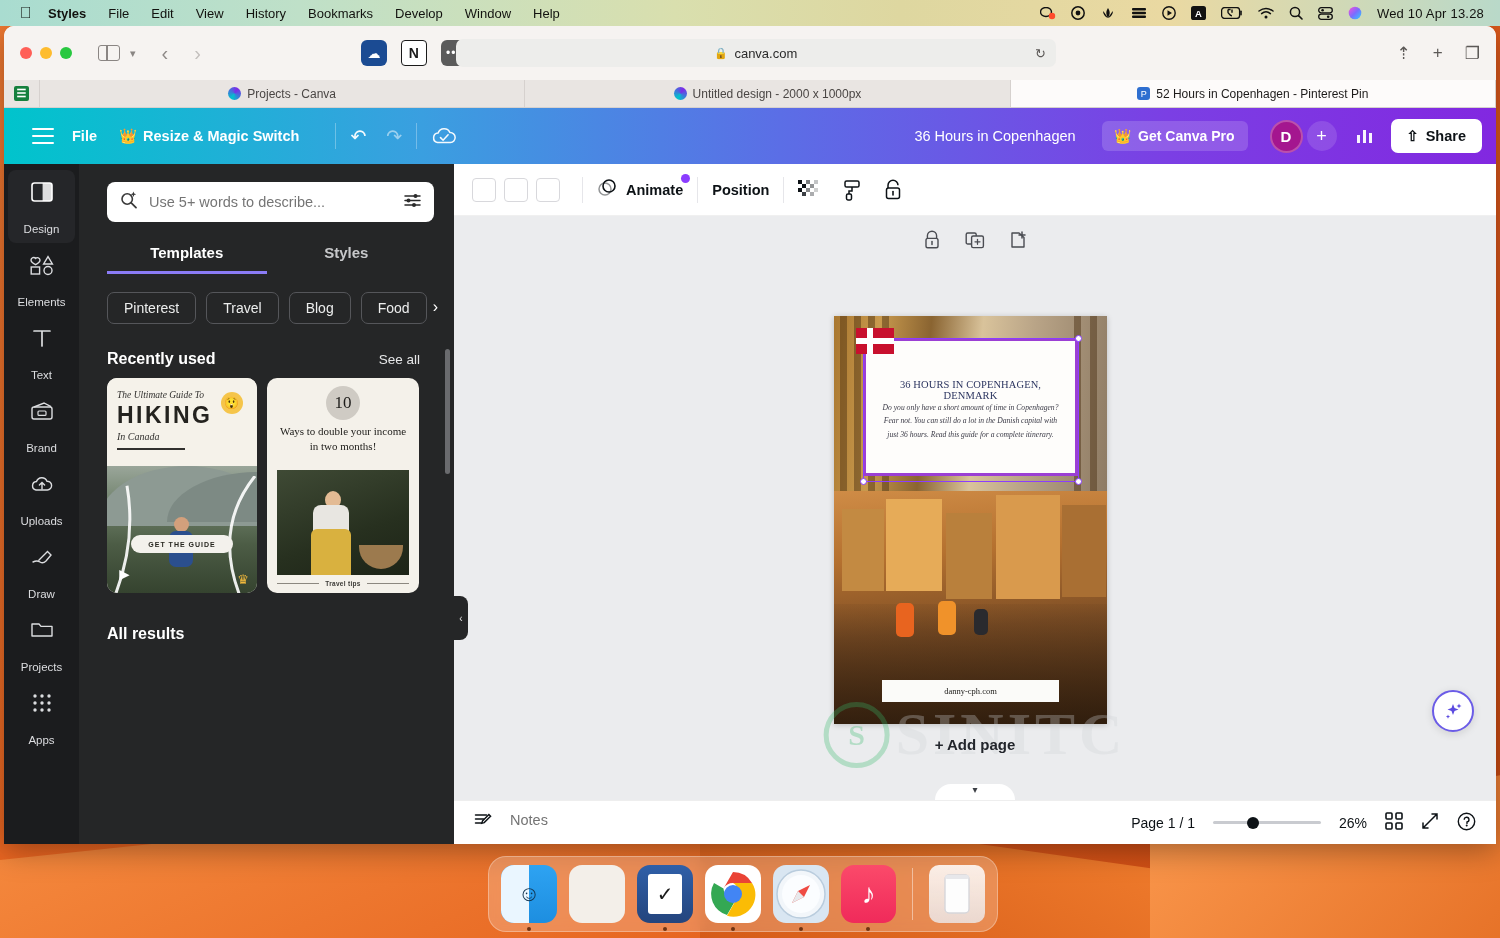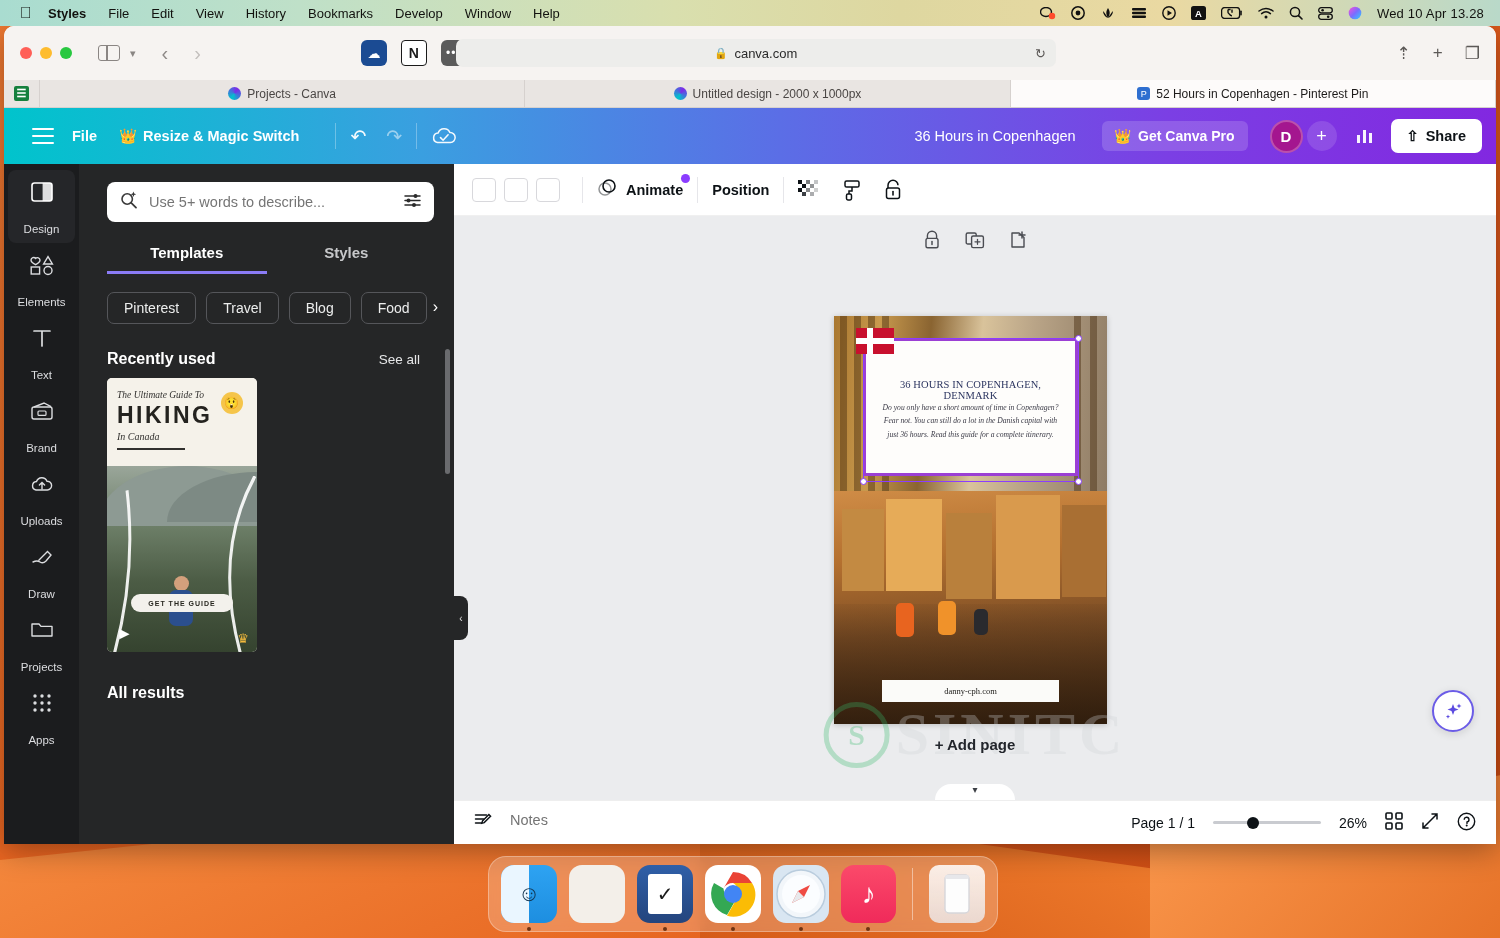--- a/index.html
+++ b/index.html
@@ -107,21 +107,21 @@
   .tabs2 { display:flex; padding:0 28px; margin-top:22px; position:relative; }
   .tab2 { flex:1; text-align:center; color:#c7c8ca; font-size:15px; font-weight:600; padding-bottom:10px; }
   .tab2.active { color:#fff; border-bottom:3px solid #8b7cf6; }
   .chips { display:flex; gap:10px; padding:18px 28px 0 28px; position:relative; }
   .chip { border:1px solid #55565a; border-radius:7px; padding:7px 16px; color:#eceded; font-size:14px; white-space:nowrap;}
   .chip-next { position:absolute; right:16px; top:24px; color:#fff; font-size:16px; }
   .sec-head { display:flex; align-items:center; justify-content:space-between; padding:26px 34px 10px 28px; }
   .sec-title { color:#fff; font-size:16px; font-weight:bold; }
   .sec-link { color:#e6e7e8; font-size:13.5px; }
   .cards { display:flex; gap:10px; padding:0 28px; }
-  .card { width:150px; height:274px; border-radius:5px; overflow:hidden; position:relative; background:#f4f1ea;}
+  .card { width:150px; height:215px; border-radius:10px; overflow:hidden; position:relative; background:#f4f1ea;}
   .card.wide { width:152px; }
   .pscroll { position:absolute; right:4px; top:185px; width:5px; height:125px; background:#6a6b6e; border-radius:4px; }
   .collapse { position:absolute; left:450px; top:488px; width:14px; height:44px; background:#252627;
               border-radius:0 8px 8px 0; display:flex; align-items:center; justify-content:center;
               color:#e3e3e3; font-size:10px; z-index:20;}
 
   
   .hk-top { position:absolute; inset:0 0 auto 0; height:92px; background:#f5f2ea; }
   .hk-t1 { position:absolute; left:10px; top:12px; font-family:"Liberation Serif", serif; font-style:italic; font-size:9.5px; color:#31302e;}
   .hk-t2 { position:absolute; left:10px; top:24px; font-size:23px; font-weight:bold; letter-spacing:2.5px; color:#24231f;}
@@ -590,20 +590,36 @@
             <div class="hk-person">
                 <div class="hk-head"></div>
                 <div class="hk-bag"></div>
               </div>
             <div class="hk-btn">GET THE GUIDE</div>
             <div class="hk-play">►</div>
             <div class="hk-crown">♛</div>
           </div>
         </div>
 
+        <div class="card wide">
+          <div class="in-badge">10</div>
+          <div class="in-txt">Ways to double your income in two months!</div>
+          <div class="in-photo">
+            <div class="in-hair"></div>
+              <div class="in-head2"></div>
+              <div class="in-shirt"></div>
+              <div class="in-dress"></div>
+              <div class="in-basket"></div>
+          </div>
+          <div class="in-foot">
+            <i></i>
+              <span>Travel tips</span>
+              <i></i>
+          </div>
+        </div>
       </div>
 
       <div class="sec-head" style="padding-top:32px">
         <div class="sec-title">All results</div>
       </div>
 
 
       <div class="pscroll"></div>
     </div>
 

